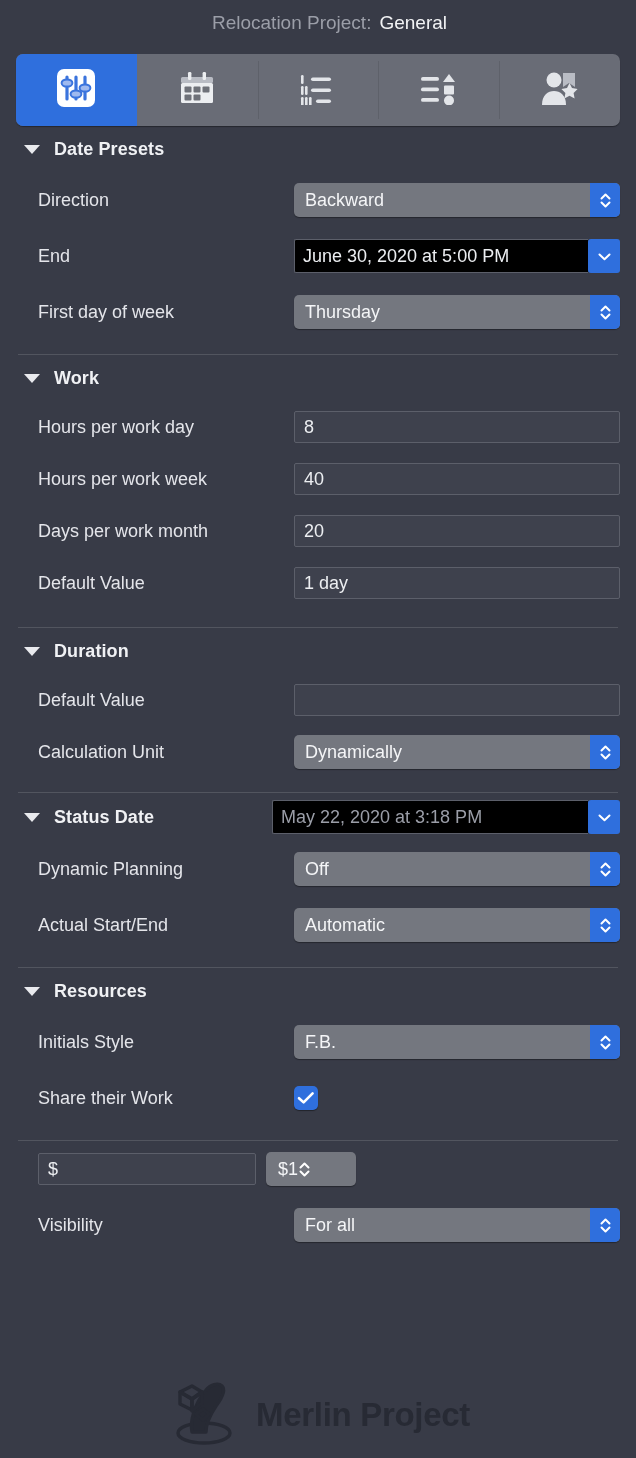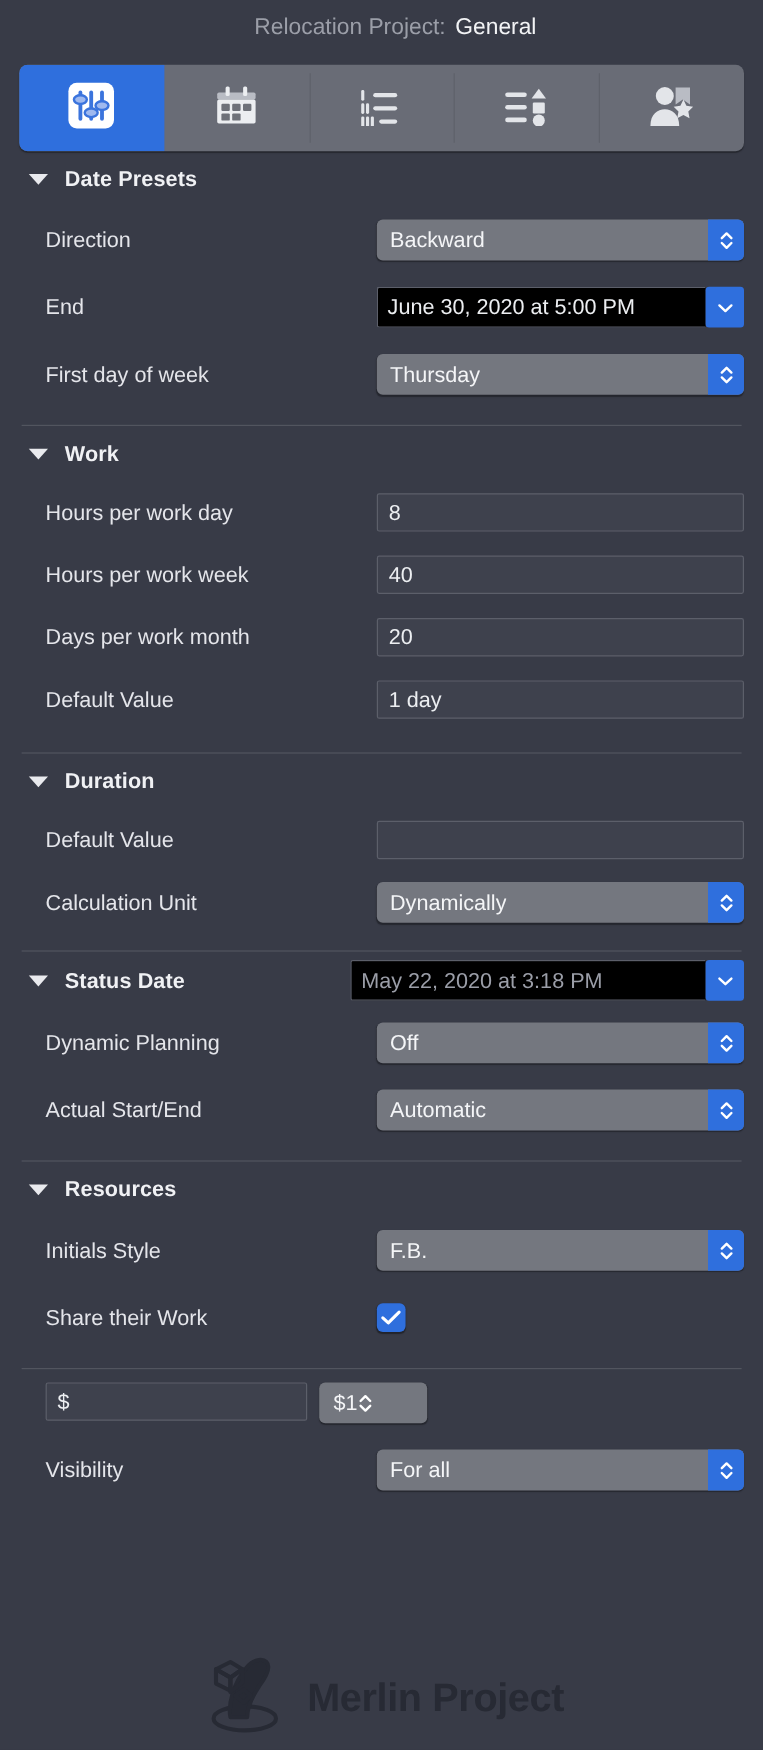--- a/index.html
+++ b/index.html
@@ -89,31 +89,30 @@
     font-weight: bold;
     color: #f0f1f4;
     letter-spacing: .1px;
   }
 
   .row {
     display: flex;
     align-items: center;
     height: 56px;
     padding-left: 22px;
-    gap: 20px;
   }
   .row.tight { height: 52px; }
   .row-label {
     font-size: 18px;
     color: #e4e5ea;
     width: 256px;
     flex: 0 0 256px;
     white-space: nowrap;
   }
-  .control { flex: 1 1 auto; display: flex; }
+  .control { flex: 1 1 auto; display: flex; align-items: center; }
 
   
   .popup {
     position: relative;
     height: 34px;
     flex: 1 1 auto;
     background: #74777f;
     border-radius: 5px;
     display: flex;
     align-items: center;

